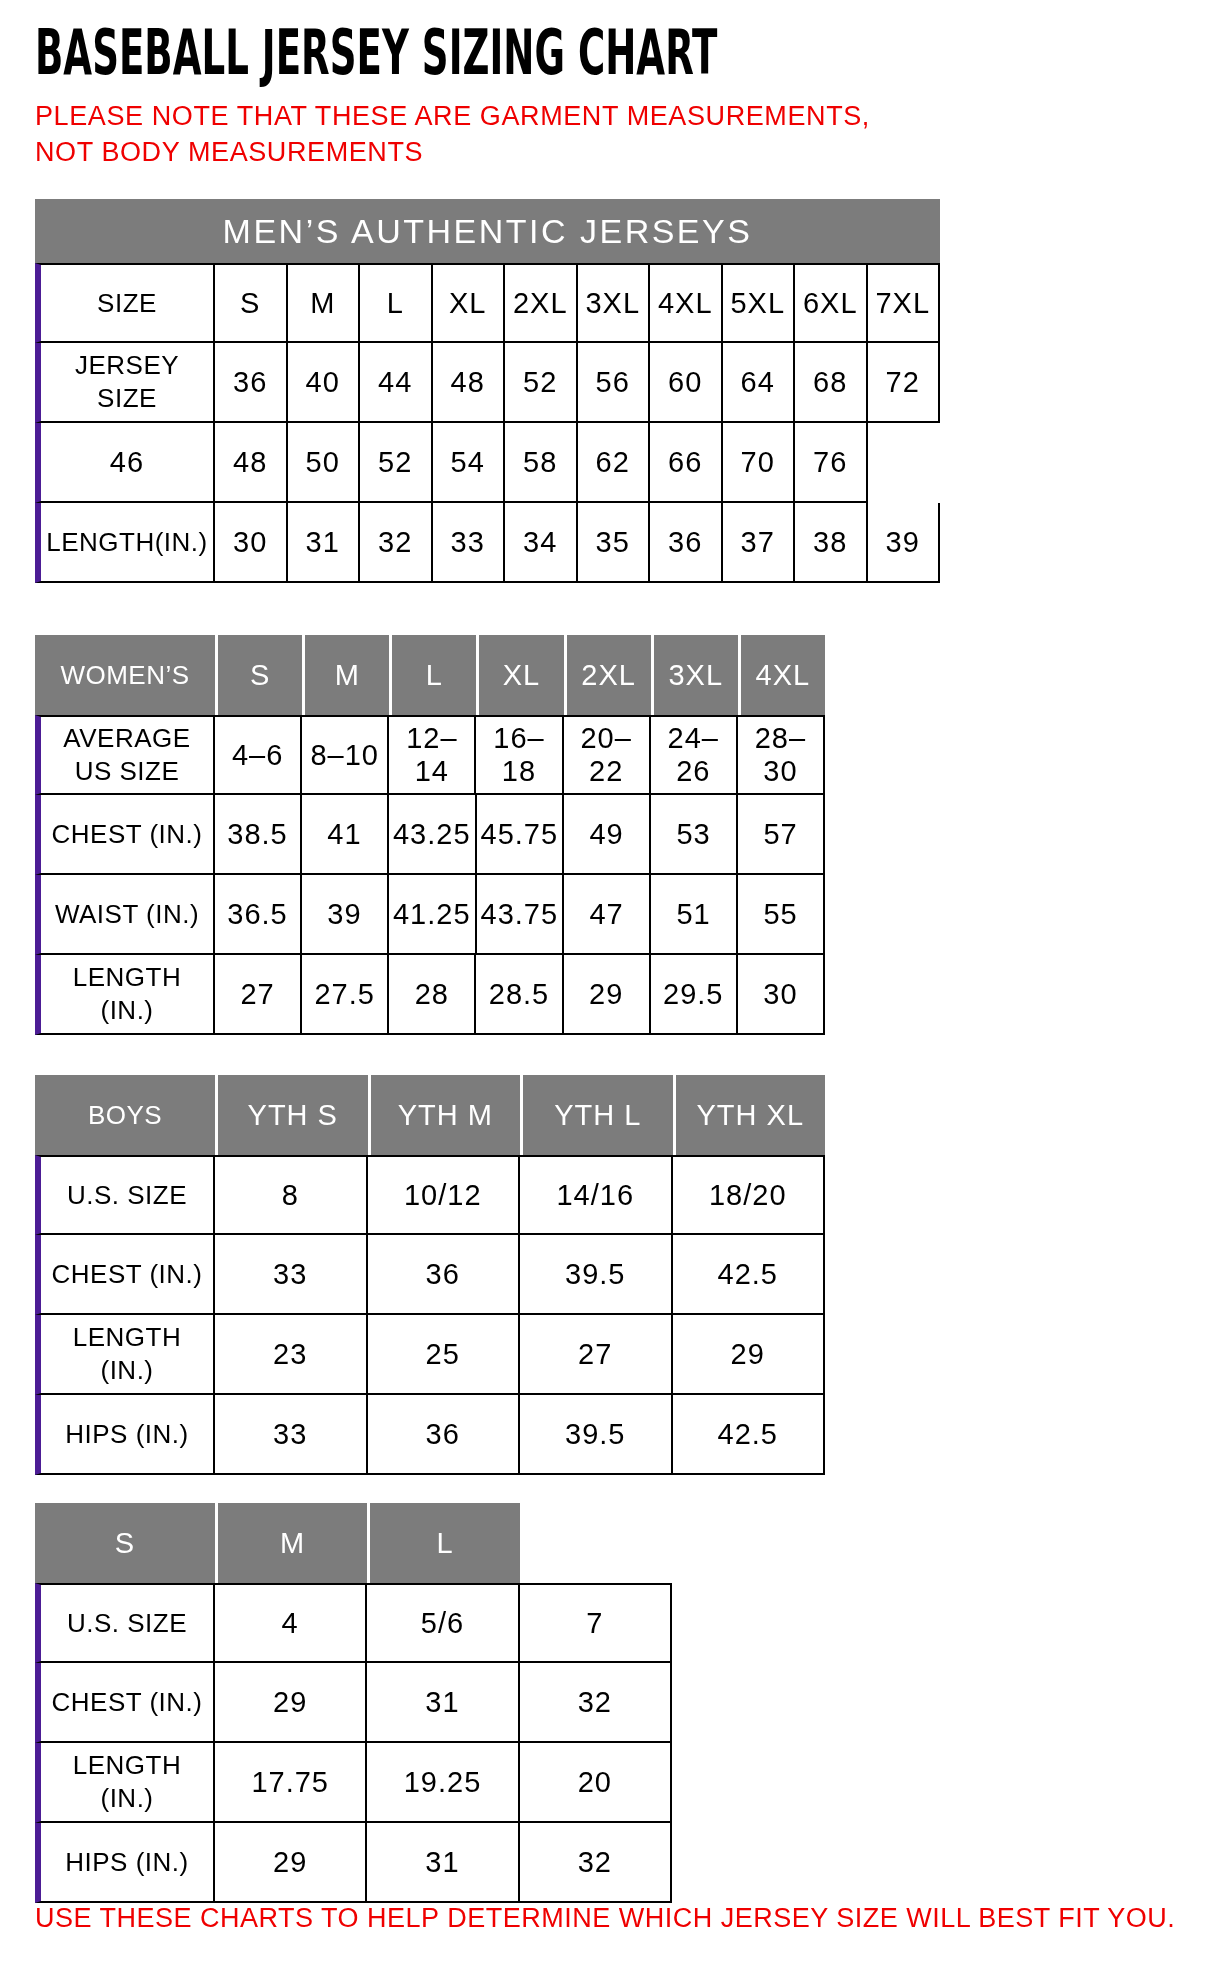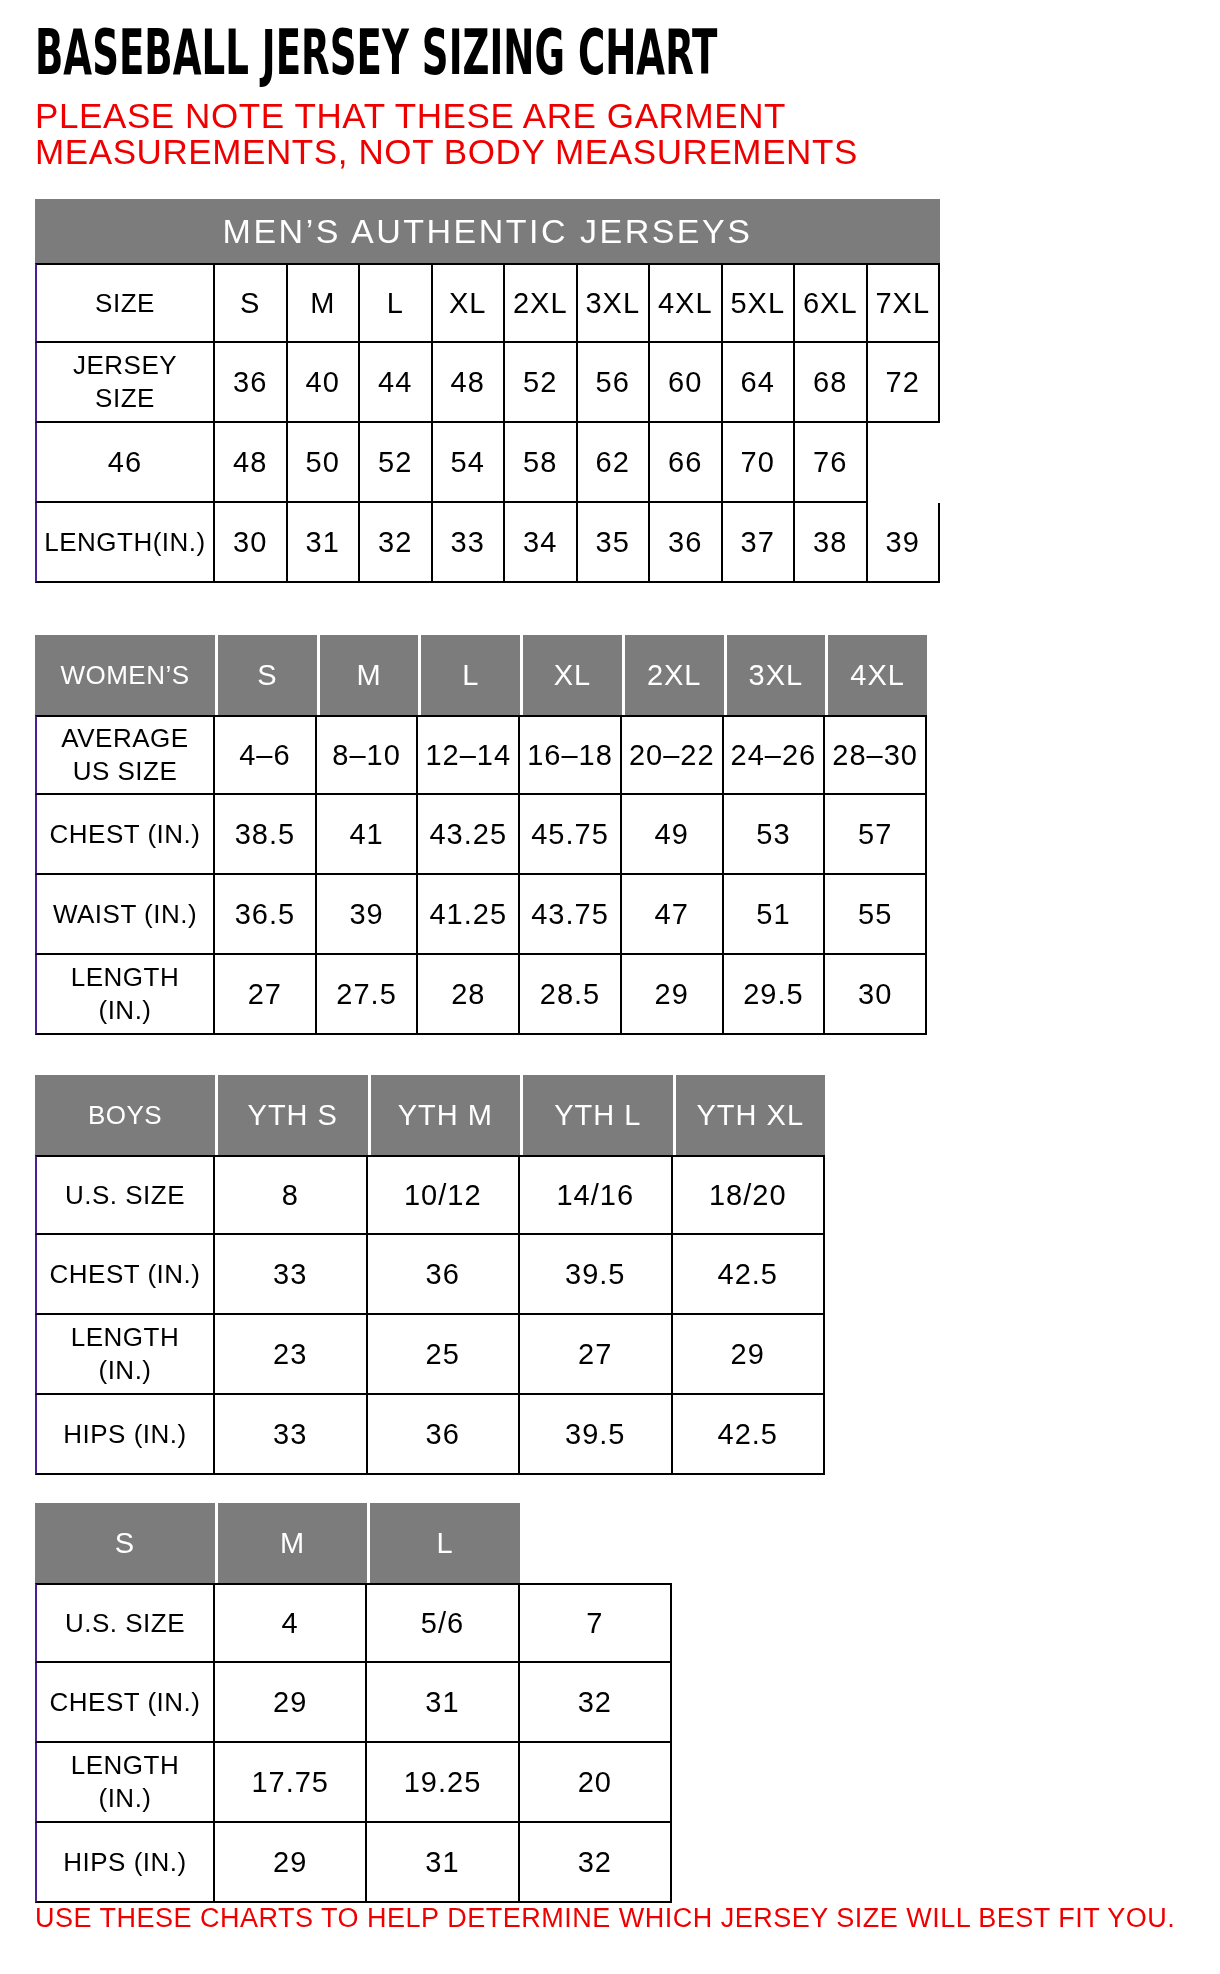--- a/index.html
+++ b/index.html
@@ -2,39 +2,39 @@
 <html style="--header_gray: #7c7c7c; --note_red: #ef0000; --grid_black: #000000;"><head>
 <meta charset="utf-8">
 <style>
   *{margin:0;padding:0;box-sizing:border-box}
   html,body{background:#fff}
   body{width:1220px;height:1974px;overflow:hidden;color:#000;font-family:"Liberation Sans",sans-serif}
   .page{padding:20px 0 0 35px}
   .title{display:inline-block;font-size:62px;line-height:66px;font-weight:bold;
          font-family:"DejaVu Sans","Liberation Sans",sans-serif;
          transform:scaleX(0.6);transform-origin:0 50%;white-space:nowrap}
-  .note{margin-top:12px;max-width:900px;font-size:35px;line-height:36px;letter-spacing:.6px;
+  .note{margin-top:12px;max-width:900px;font-size:27px;line-height:36px;letter-spacing:.6px;
         color:var(--note_red,#ef0000)}
   .banner{height:64px;background:var(--header_gray,#7c7c7c);color:#fff;display:flex;
           align-items:center;justify-content:center;font-size:34px;letter-spacing:2.5px}
   .row{display:grid}
   .mens-cols{grid-template-columns:180px repeat(10,1fr)}
   .womens-cols{grid-template-columns:180px repeat(7,1fr)}
   .boys-cols{grid-template-columns:180px repeat(4,1fr)}
   .pre-cols{grid-template-columns:180px repeat(3,1fr)}
   .cell{height:80px;display:flex;align-items:center;justify-content:center;text-align:center;
         font-size:29px;letter-spacing:1px;line-height:33px;padding:0 4px}
   .cell.label{font-size:26px;letter-spacing:.5px}
   .head-row .cell{background:var(--header_gray,#7c7c7c);color:#fff}
   .head-row .cell + .cell{border-left:3px solid #fff}
   .tbody .cell{border-right:2px solid #000;border-bottom:2px solid #000}
-  .tbody .row .cell:first-child{border-left:2px solid #4c1d95}
+  .tbody .row .cell:first-child{border-left:6px solid #4c1d95}
   .tbody .row:first-child .cell{border-top:2px solid #000}
   .mens{width:905px;margin-top:29px}
-  .womens{width:892px;margin-top:52px}
+  .womens{width:790px;margin-top:52px}
   .boys{width:790px;margin-top:40px}
   .pre{width:637px;margin-top:28px}
   .footer{font-size:27px;letter-spacing:.5px;color:var(--note_red,#ef0000);white-space:nowrap}
 </style>
 </head>
 <body>
 
 <div class="page">
 
   <h1 class="title">BASEBALL JERSEY SIZING CHART</h1>

